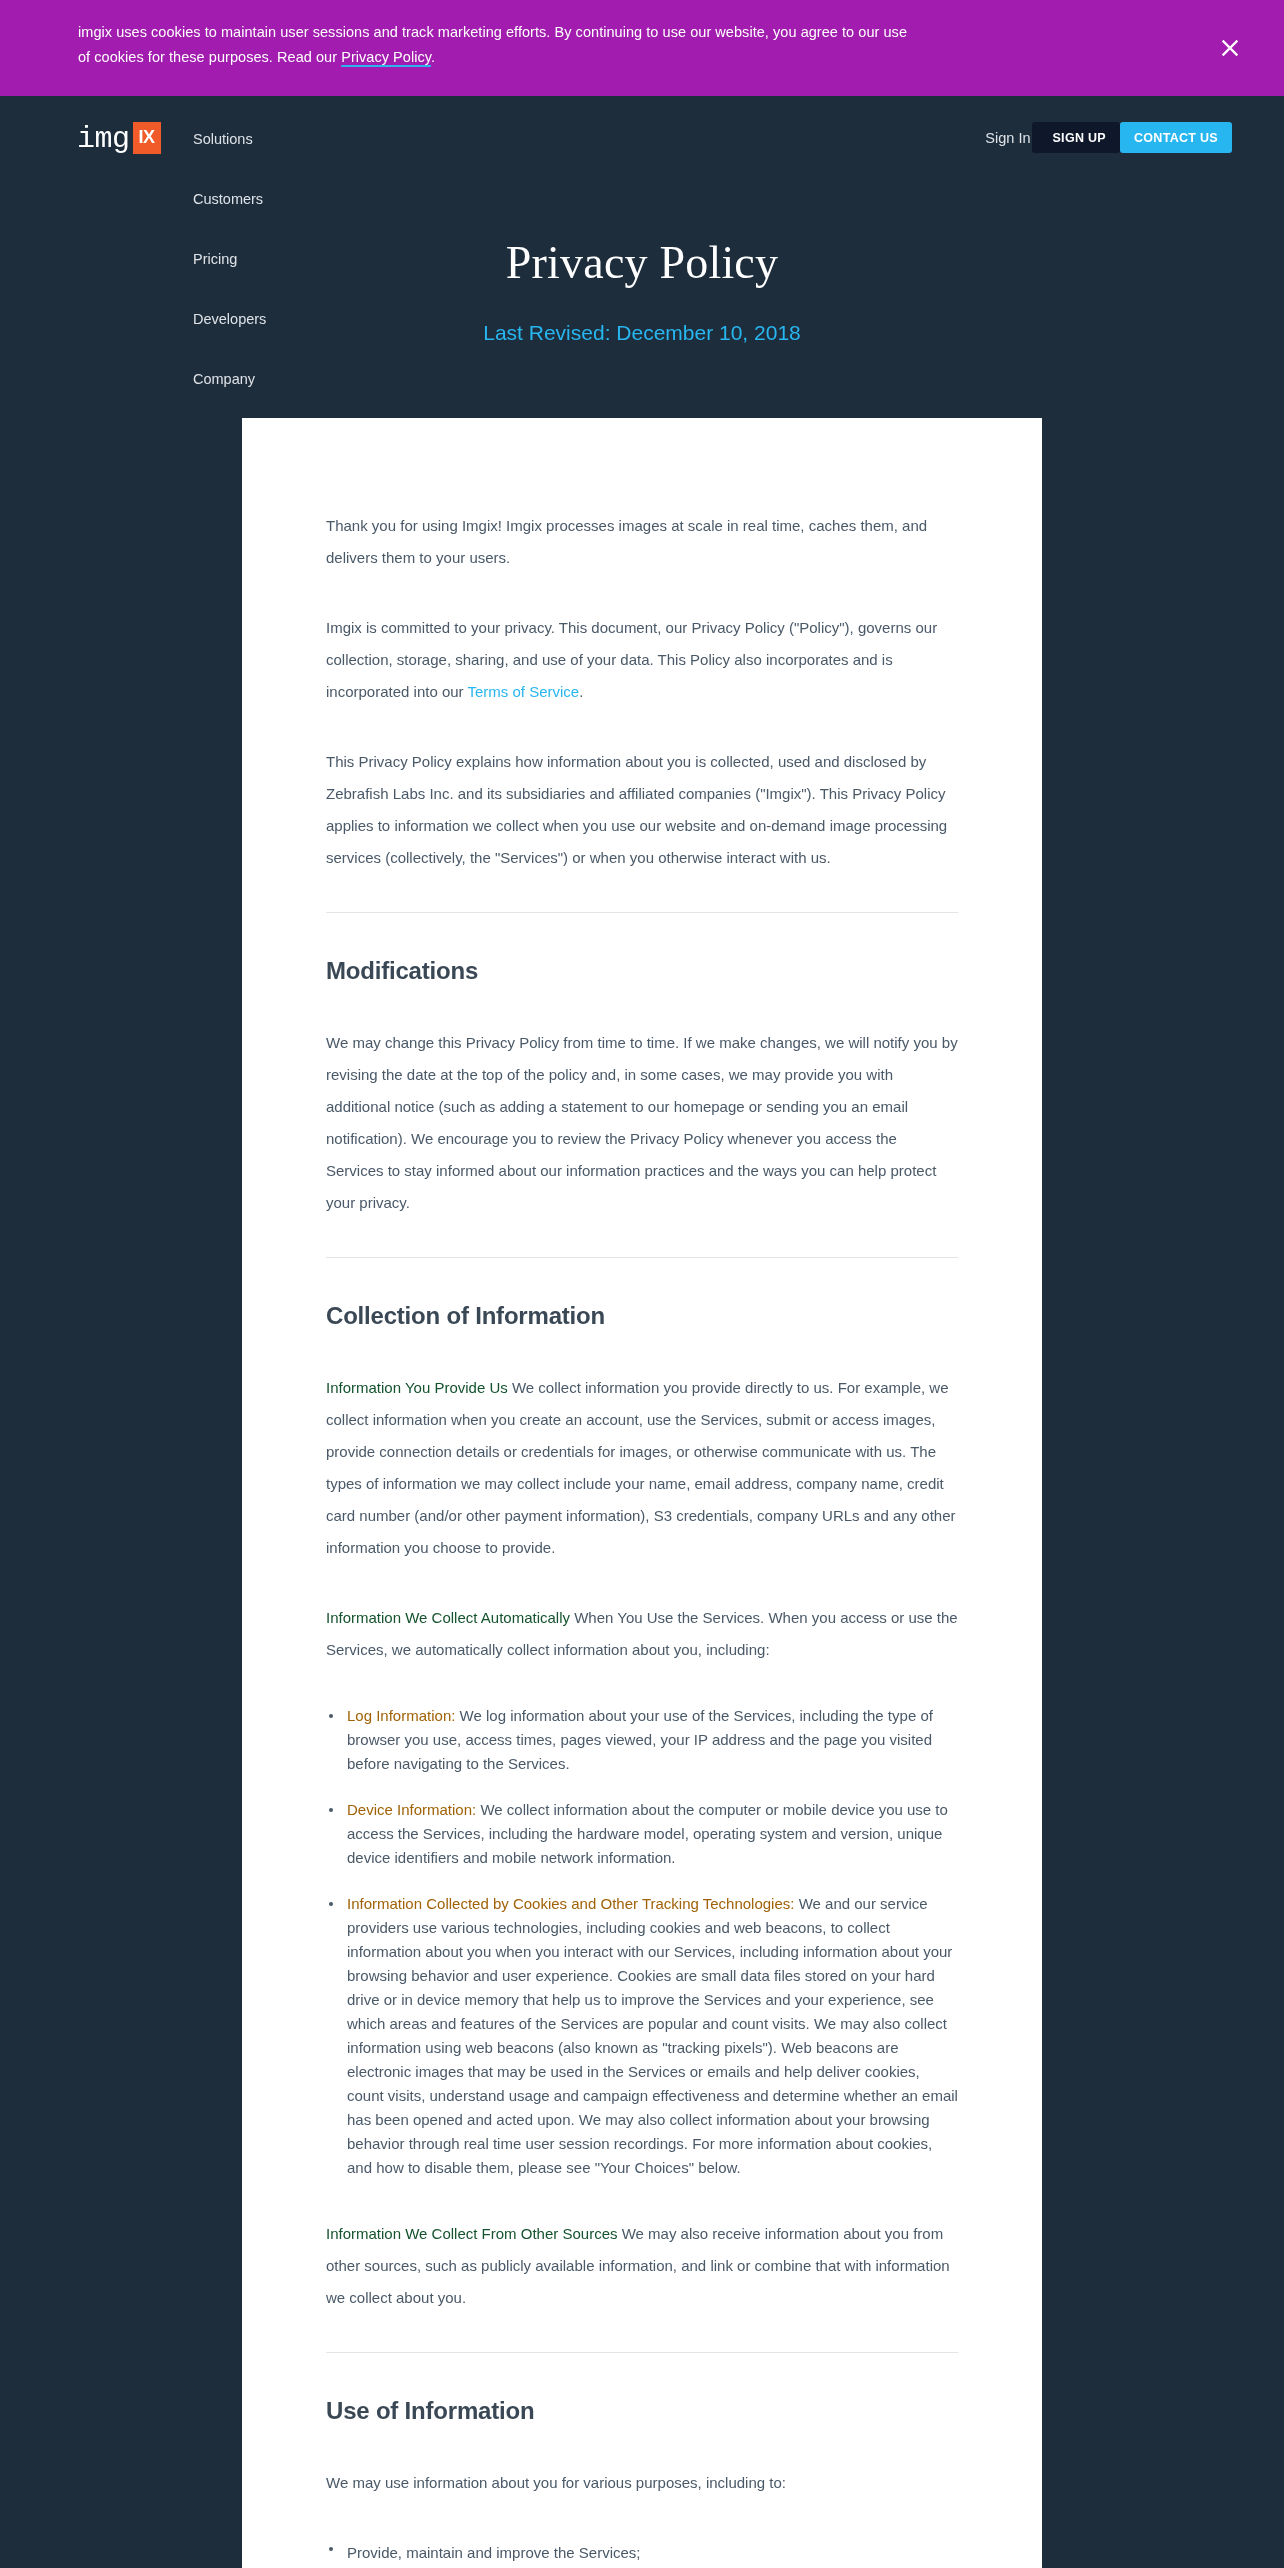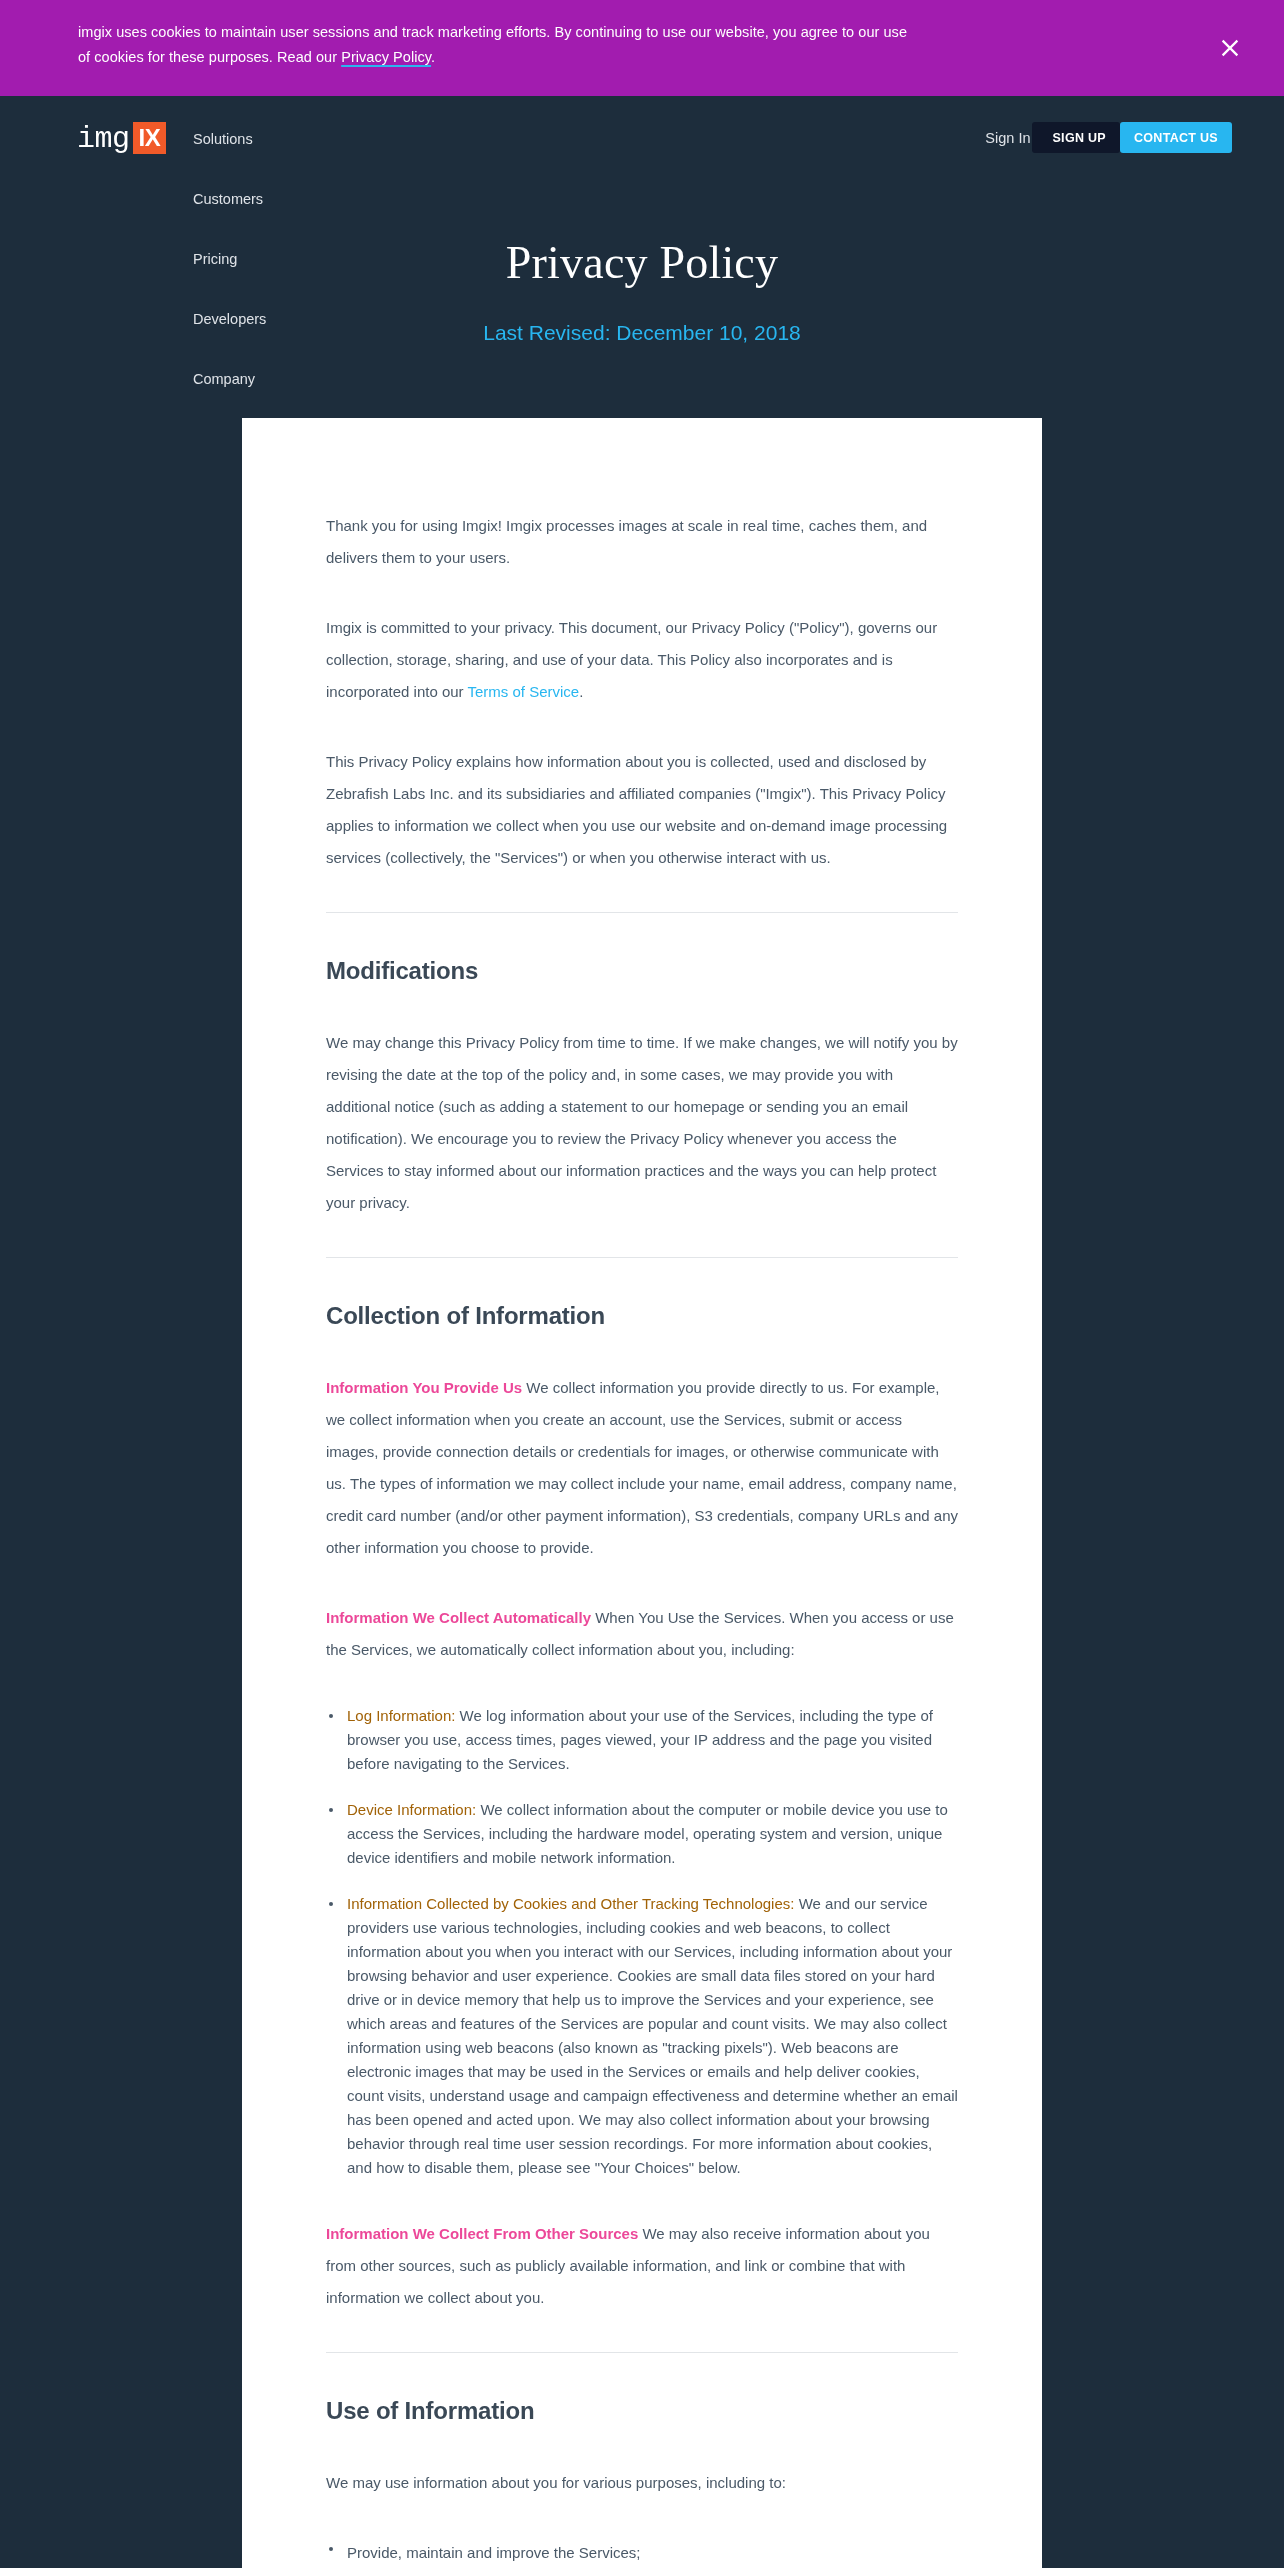--- a/index.html
+++ b/index.html
@@ -83,21 +83,21 @@
     letter-spacing: -0.5px;
     padding-right: 3px;
     position: relative;
     top: 1px;
   }
   .logo-ix {
     background: #f15a29;
     color: #ffffff;
     font-family: "Liberation Sans", sans-serif;
     font-weight: bold;
-    font-size: 24px;
+    font-size: 18px;
     line-height: 21px;
     padding: 5px 6px 6px 6px;
     letter-spacing: -0.5px;
     text-align: center;
   }
   .nav-links {
     position: absolute;
     left: 193px;
     top: 33px;
     display: flex;
@@ -180,21 +180,21 @@
     padding: 92px 84px 60px 84px;
   }
 
   .para {
     color: #4a5968;
     font-size: 15px;
     line-height: 32px;
     margin-bottom: 38px;
   }
   .para:last-child { margin-bottom: 0; }
-  .para b { color: #ec4899; font-weight: bold; }
+  .para b { color: #14532d; font-weight: normal; }
   .para a, .link {
     color: #28b6f0;
     text-decoration: none;
     cursor: pointer;
   }
 
   .divider {
     border: none;
     border-top: 1px solid #e2e5e8;
     margin: 30px 0 42px 0;

